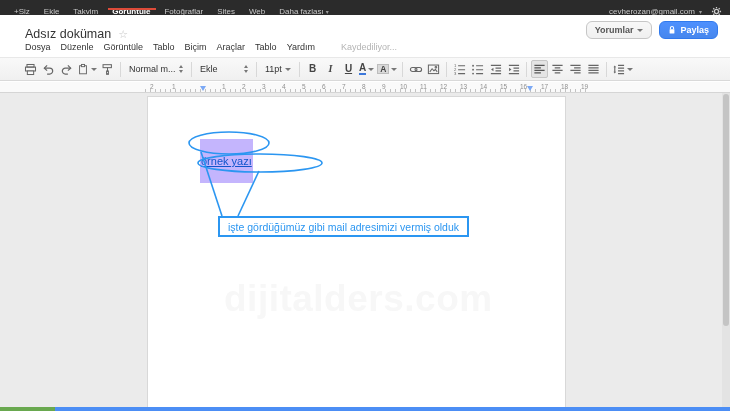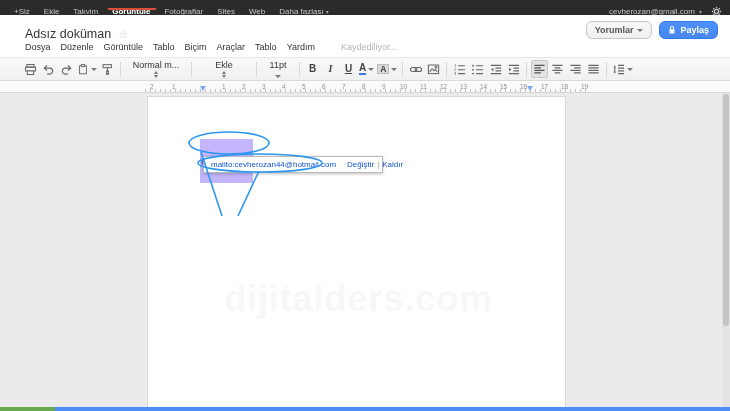--- a/index.html
+++ b/index.html
@@ -55,21 +55,21 @@
     background:linear-gradient(#F9F9F9,#F0F0F0);
     border-top:1px solid #E8E8E8; border-bottom:1px solid #D9D9D9;
     display:flex; align-items:center; padding-left:22px; gap:1px;
   }
   .tb {
     height:18px; min-width:17px; display:flex; align-items:center; justify-content:center;
     gap:2px; border-radius:2px; cursor:pointer; color:#555; padding:0 1px;
   }
   .tb.pressed { background:#E4E4E4; border:1px solid #C6C6C6; }
   .tsep { width:1px; height:15px; background:#D8D8D8; margin:0 3px; }
-  .dd { display:flex; align-items:center; justify-content:space-between; padding:0 4px; font-size:9px; color:#333; cursor:pointer; height:18px;flex-direction:column; }
+  .dd { display:flex; align-items:center; justify-content:space-between; padding:0 4px; font-size:9px; color:#333; cursor:pointer; height:18px; }
   .dd-styles { width:62px; }
   .dd-font { width:56px; }
   .dd-size { width:34px; }
   .updown { display:flex; flex-direction:column; gap:1.5px; }
   .updown .u { width:0;height:0;border-left:2.5px solid transparent;border-right:2.5px solid transparent;border-bottom:3px solid #777; }
   .updown .d { width:0;height:0;border-left:2.5px solid transparent;border-right:2.5px solid transparent;border-top:3px solid #777; }
   .fmt-letter { font-size:10px; font-weight:bold; color:#444; line-height:1; }
   .fmt-italic { font-style:italic; font-family:"Liberation Serif", serif; }
   .fmt-underline { text-decoration:underline; }
   .color-a { border-bottom:2px solid #3C78DB; padding-bottom:0.5px; }
@@ -366,27 +366,22 @@
     <span class="rmark" style="left:200px"></span>
     <span class="rmark" style="left:527px"></span>
   </div>
 
   <div class="canvas">
     <div class="page">
       <div class="watermark">dijitalders.com</div>
 
       <span class="sel-text">örnek yazı</span>
 
-      <div class="link-bubble">
-        <a>mailto:cevherozan44@hotmail.com</a>
-        <a class="b-change">Değiştir</a>
-        <span class="pipe">|</span>
-        <a>Kaldır</a>
-      </div>
-
+
+      <div class="callout">işte gördüğümüz gibi mail adresimizi vermiş olduk</div>
 
       <svg class="annot-svg" viewBox="0 0 419 312">
         <g stroke="#2B96F1" stroke-width="1.6" fill="none">
           <ellipse cx="81" cy="46" rx="40" ry="11"></ellipse>
           <ellipse cx="112" cy="66" rx="62" ry="9"></ellipse>
           <line x1="53" y1="55" x2="74" y2="119"></line>
           <line x1="111" y1="74" x2="90" y2="119"></line>
         </g>
       </svg>
     </div>

